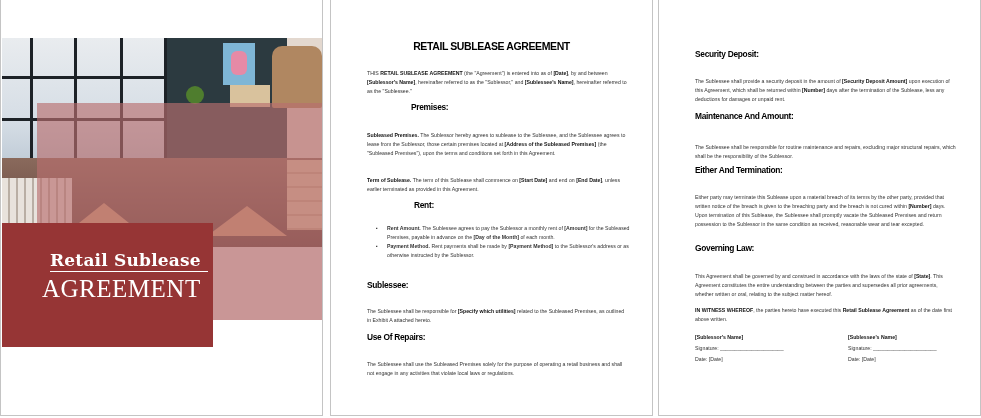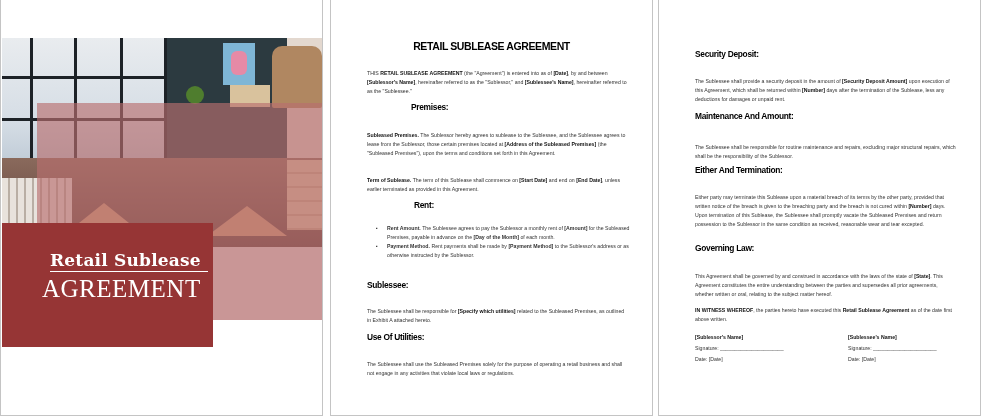--- a/index.html
+++ b/index.html
@@ -96,21 +96,21 @@
   <ul class="bul" style="top:224px;">
     <li><b>Rent Amount.</b><span> The Sublessee agrees to pay the Sublessor a monthly rent of </span><b>[Amount]</b><span> for the Subleased Premises, payable in advance on the </span><b>[Day of the Month]</b><span> of each month.</span></li>
     <li><b>Payment Method.</b><span> Rent payments shall be made by </span><b>[Payment Method]</b><span> to the Sublessor's address or as otherwise instructed by the Sublessor.</span></li>
   </ul>
 
   <div class="h" style="top:280px;">Sublessee:</div>
   <p class="para" style="top:302px;">
     <span>The Sublessee shall be responsible for </span><b>[Specify which utilities]</b><span> related to the Subleased Premises, as outlined in Exhibit A attached hereto.</span>
   </p>
 
-  <div class="h" style="top:332px;">Use Of Utilities:</div>
+  <div class="h" style="top:332px;">Use Of Repairs:</div>
   <p class="para" style="top:355px;">The Sublessee shall use the Subleased Premises solely for the purpose of operating a retail business and shall not engage in any activities that violate local laws or regulations.</p>
 </div>
 
 <div class="page" id="p3">
   <div class="h" style="top:49px;">Security Deposit:</div>
   <p class="para" style="top:72px;">
     <span>The Sublessee shall provide a security deposit in the amount of </span><b>[Security Deposit Amount]</b><span> upon execution of this Agreement, which shall be returned within </span><b>[Number]</b><span> days after the termination of the Sublease, less any deductions for damages or unpaid rent.</span>
   </p>
 
   <div class="h" style="top:111px;">Maintenance And Amount:</div>

